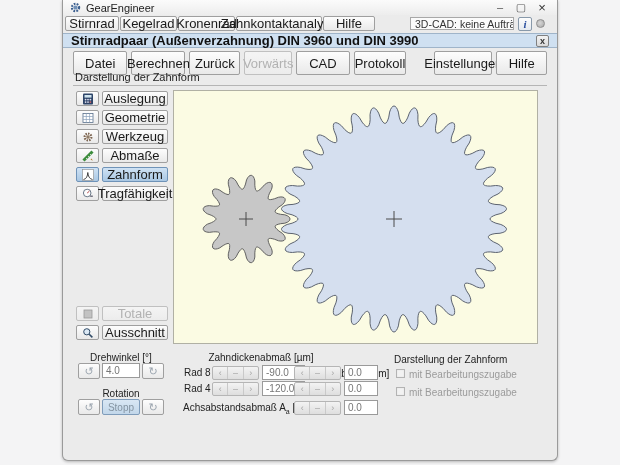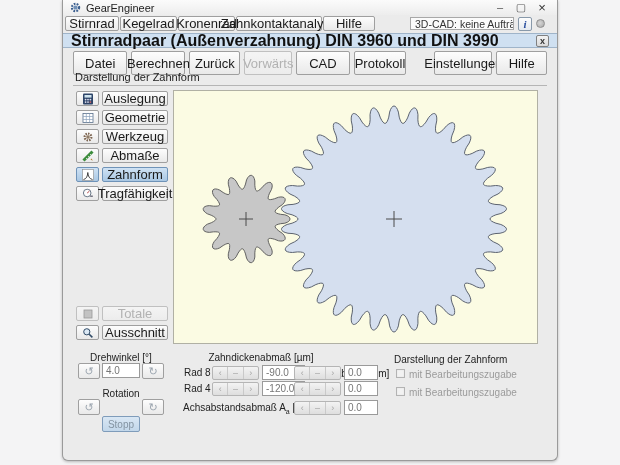--- a/index.html
+++ b/index.html
@@ -50,21 +50,21 @@
     border:1px solid #8899aa; border-radius:2px; text-align:center;
     font-family:"Liberation Serif",serif; font-style:italic; font-weight:bold;
     color:#2a4f9e; font-size:11px; line-height:12px; }
   .led { width:9px; height:9px; border-radius:50%;
     background: radial-gradient(circle at 3px 3px,#d6d6d6,#a8a8a8);
     border:1px solid #8f8f8f; }
   
   .docbar { position:absolute; left:0; top:33px; right:0; height:15px;
     background:#cfe0f1; border-top:1px solid #9fb4c9; border-bottom:1px solid #9fb4c9;
     display:flex; align-items:center; padding:0 8px; }
-  .docbar .doc-title { font-weight:bold; font-size:16px; color:#111; }
+  .docbar .doc-title { font-weight:bold; font-size:13px; color:#111; }
   .doc-close { margin-left:auto; width:13px; height:12px;
     background:linear-gradient(#f3f3f3,#d9d9d9); border:1px solid #808080;
     border-radius:2px; font-size:9px; font-weight:bold; color:#333;
     text-align:center; line-height:10px; }
   
   .toolbar { position:absolute; left:10px; top:51px; right:10px; height:18px;
     display:flex; gap:4px; }
   .toolbar .btn { height:24px; }
   .tb-spacer { width:21px; }
   
@@ -249,21 +249,21 @@
       </svg>
   </div>
 
   <div class="ctl-label center" style="left:15px; top:352px; width:86px;">Drehwinkel [°]</div>
   <button class="btn rot-btn" style="left:15px; top:363px;">↺</button>
   <input class="field" style="left: 39px; top: 363px; width: 38px;" value="4.0">
   <button class="btn rot-btn" style="left:79px; top:363px;">↻</button>
 
   <div class="ctl-label center" style="left:15px; top:388px; width:86px;">Rotation</div>
   <button class="btn rot-btn" style="left:15px; top:399px;">↺</button>
-  <button class="stop-btn" style="left:39px; top:416px;">Stopp</button>
+  <button class="stop-btn" style="left:39px; top:399px;">Stopp</button>
   <button class="btn rot-btn" style="left:79px; top:399px;">↻</button>
 
   <div class="ctl-label center" style="left:133px; top:352px; width:130px;">Zahndickenabmaß [µm]</div>
   <div class="ctl-label" style="left:121px; top:367px;">Rad 8</div>
   <span class="stepper" style="left:149px; top:366px;">
     <span>‹</span>
     <span>–</span>
     <span>›</span>
   </span>
   <input class="field" style="left: 199px; top: 365px; width: 43px;" value="-90.0">

